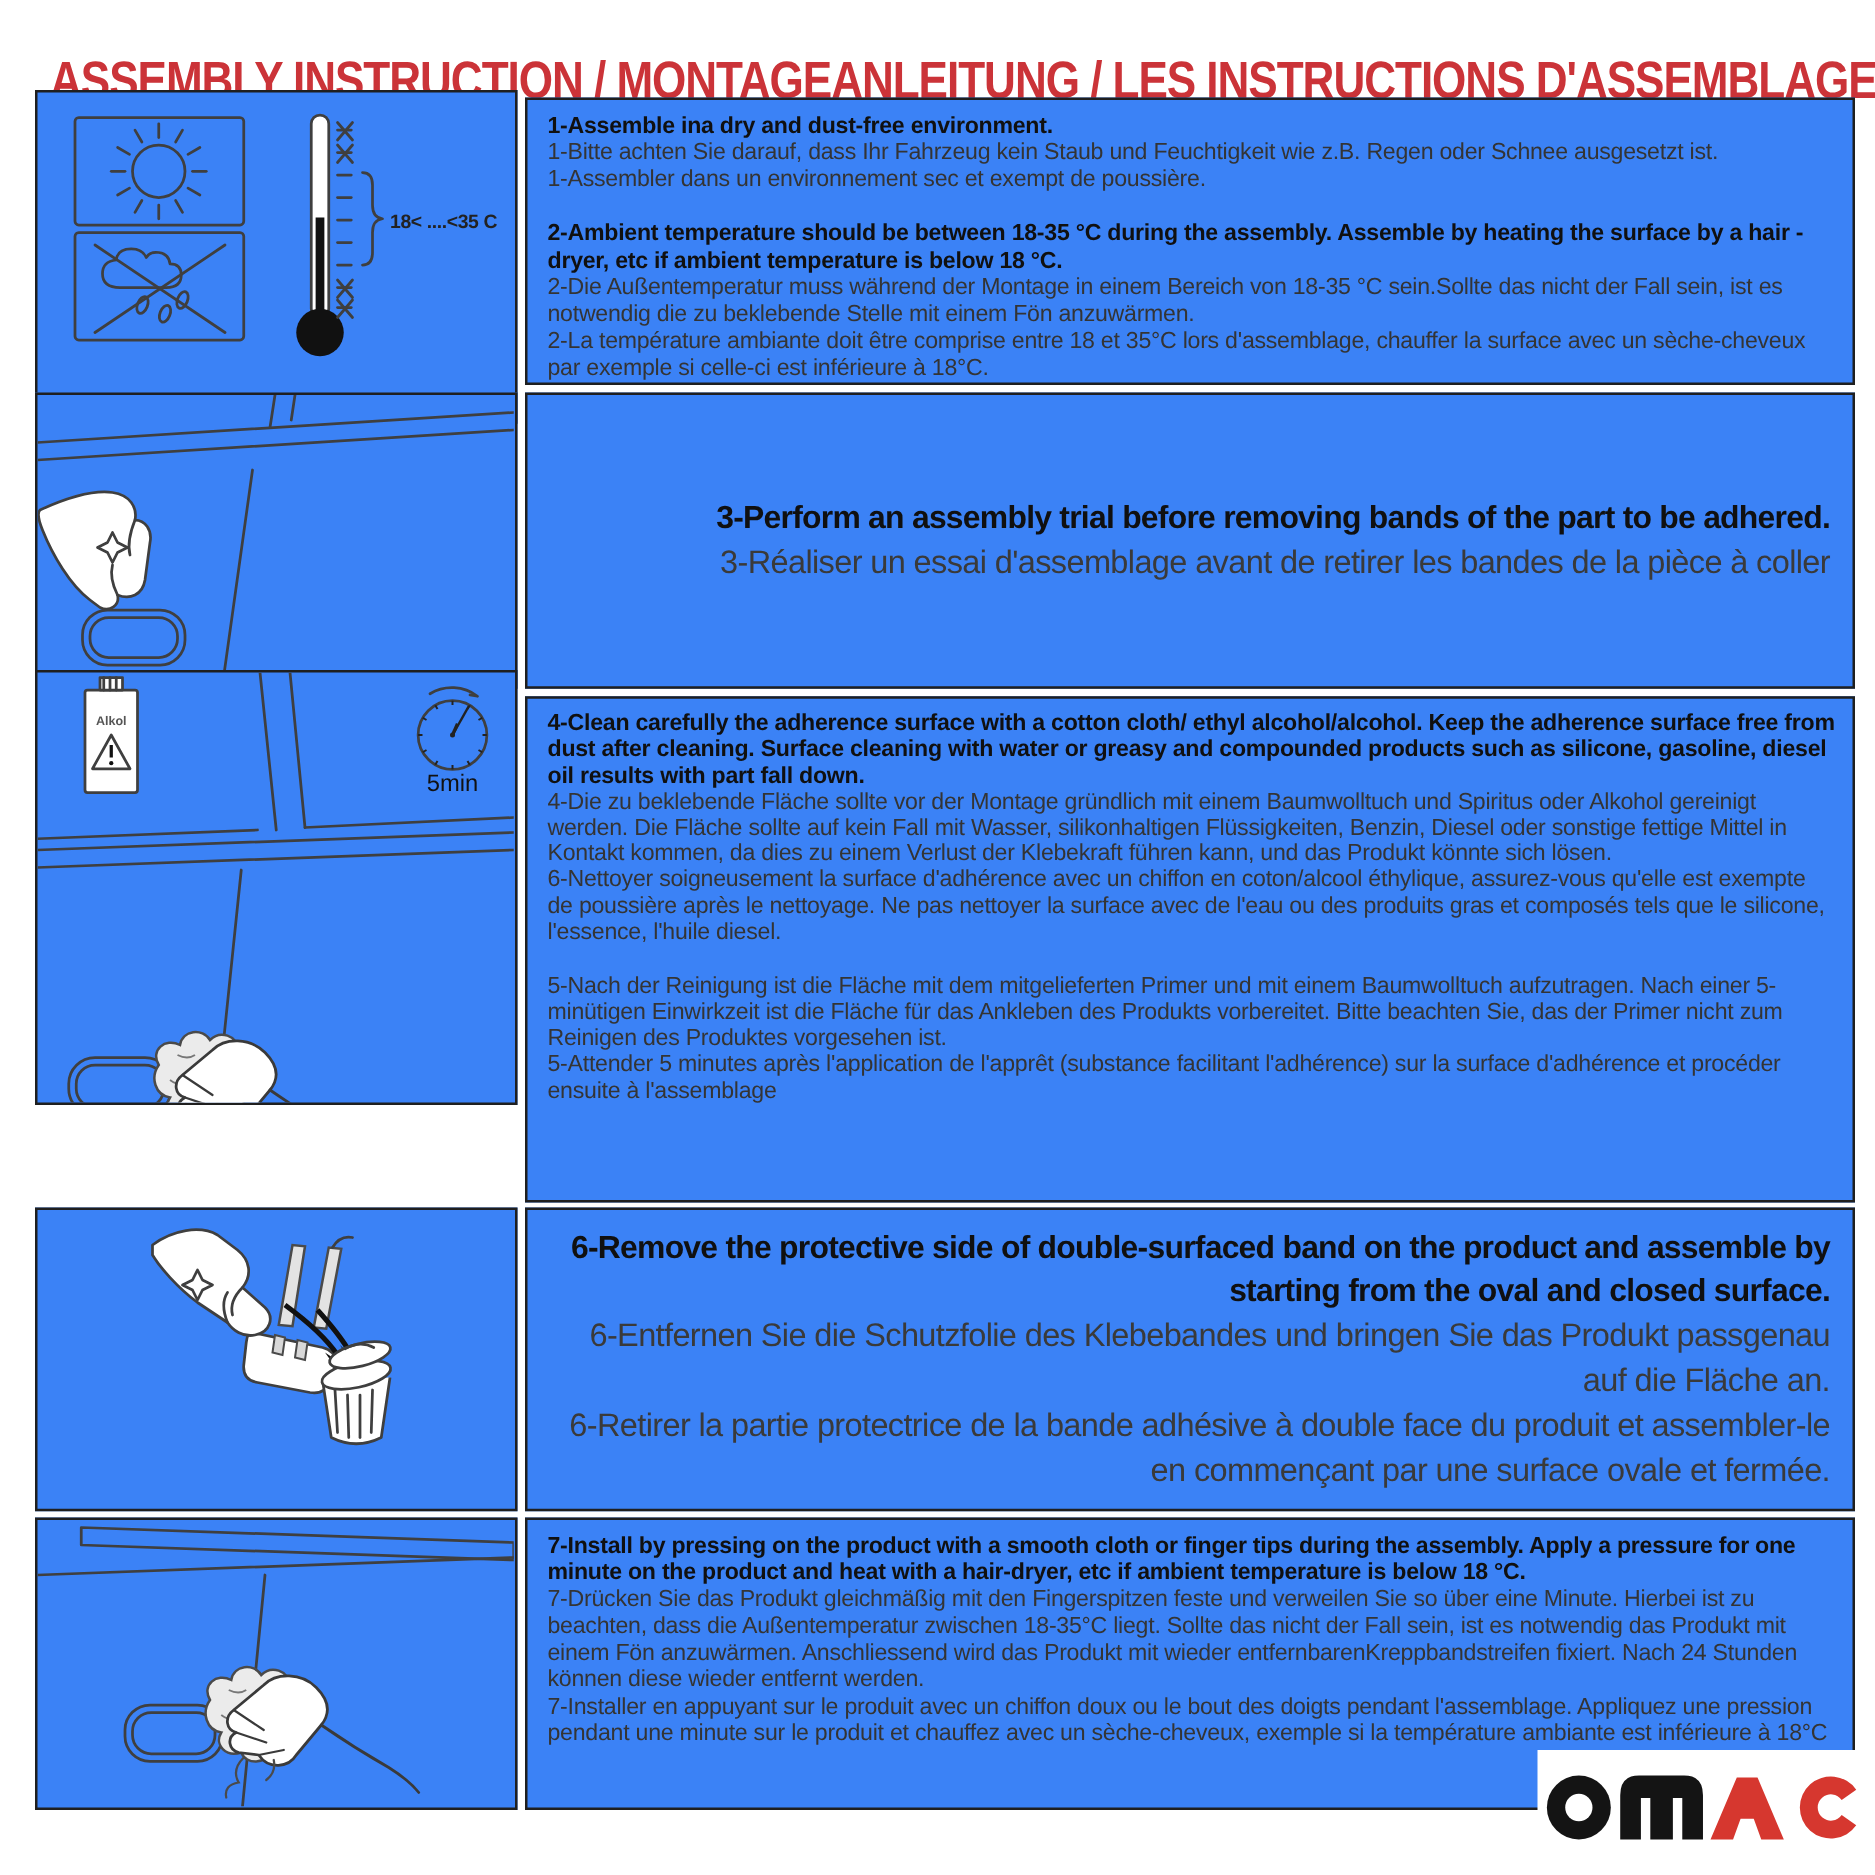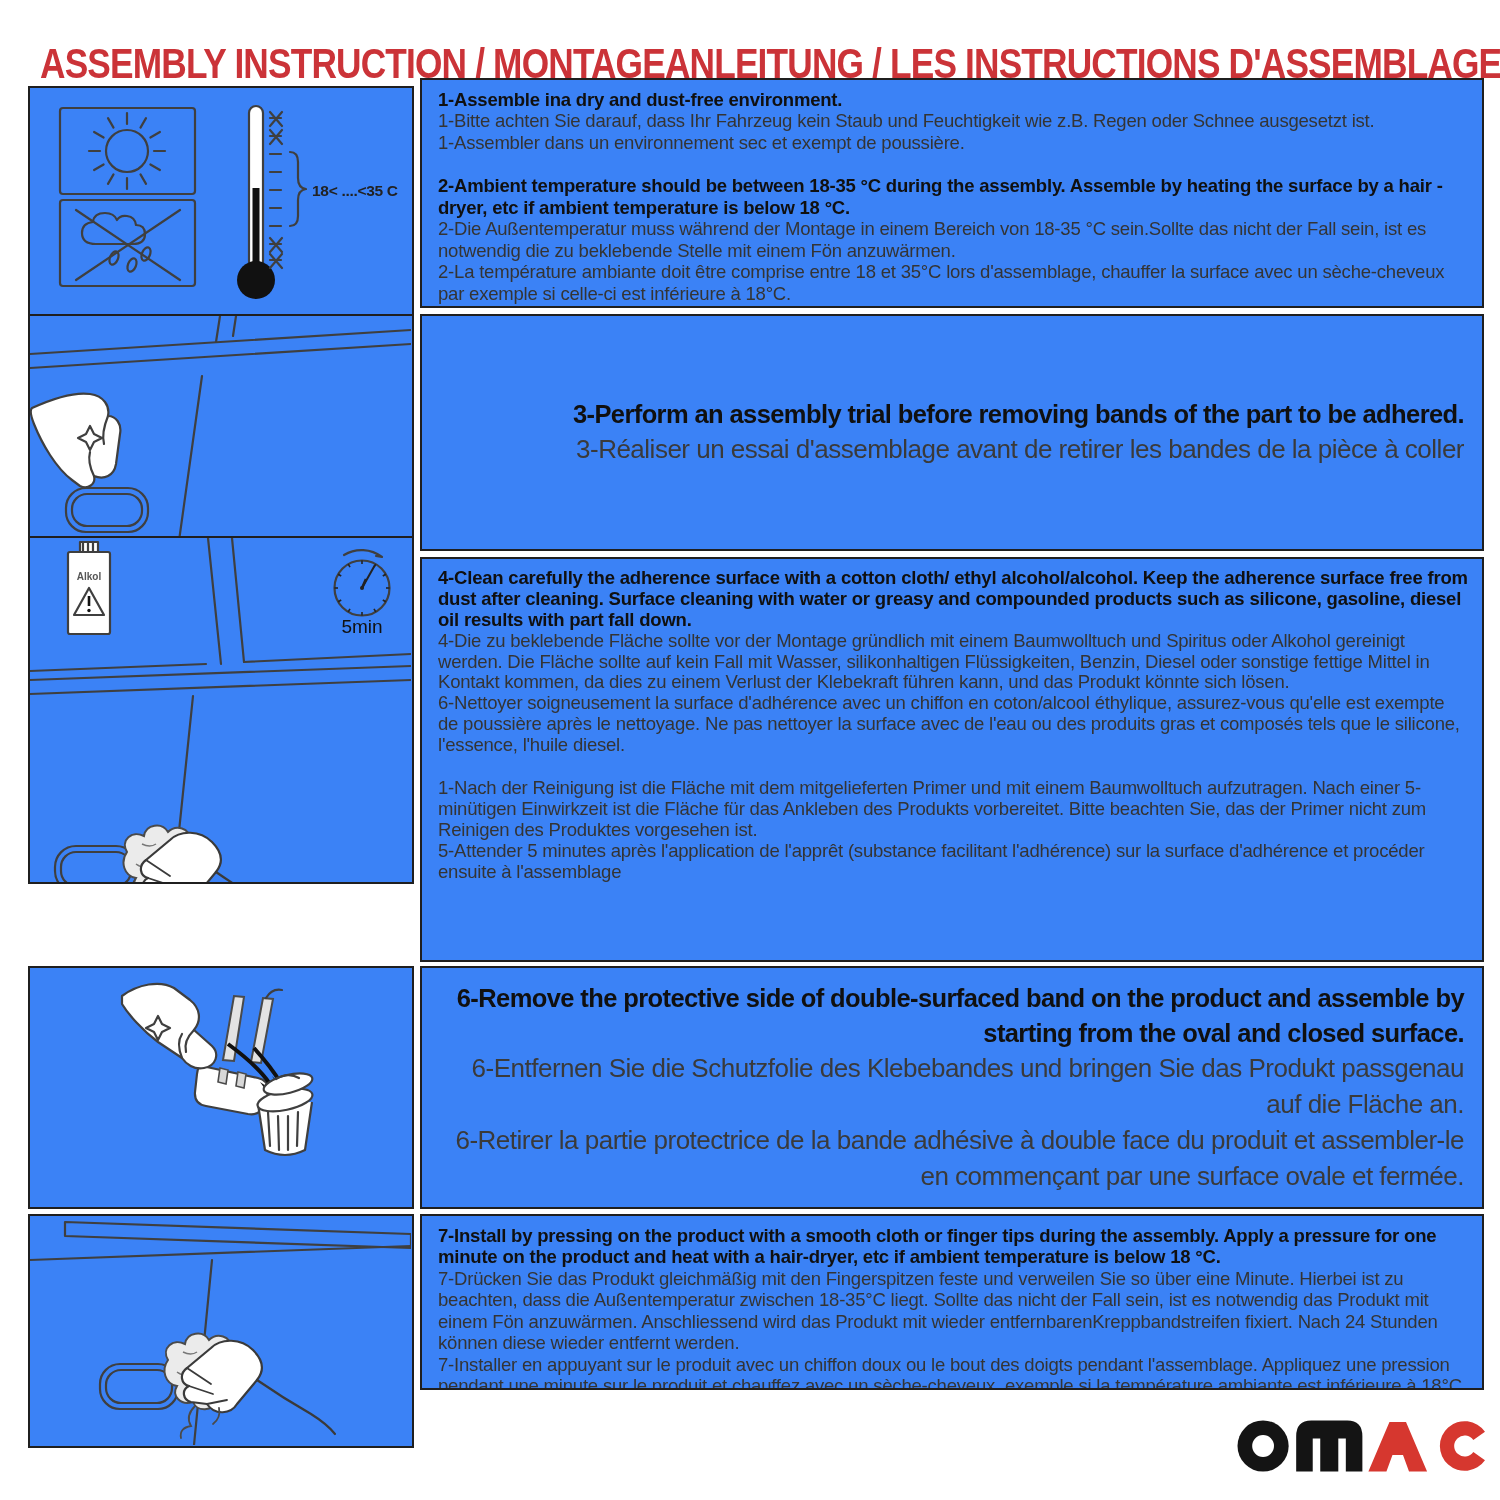--- a/index.html
+++ b/index.html
@@ -2,25 +2,25 @@
 <html><head>
 <meta charset="utf-8">
 <style>
   html,body{margin:0;padding:0;}
   body{width:1500px;height:1500px;background:#ffffff;font-family:"Liberation Sans",sans-serif;position:relative;overflow:hidden;}
   .title{position:absolute;top:12px;left:40px;font-size:42px;font-weight:800;letter-spacing:-1px;
          color:#cb3338;white-space:nowrap;transform:scaleX(0.84);transform-origin:left top;}
   .box{position:absolute;background:#3b82f6;border:2.5px solid #1f1f1f;box-sizing:border-box;overflow:hidden;}
   .lbox{left:28px;width:386px;}
   .rbox{left:420px;width:1064px;}
-  #r1l{top:86px;height:267px}   #r1r{top:78px;height:230px}
+  #r1l{top:72px;height:267px}   #r1r{top:78px;height:230px}
   #r2l{top:314px;height:237px}  #r2r{top:314px;height:237px}
   #r3l{top:536px;height:348px}  #r3r{top:557px;height:405px}
   #r4l{top:966px;height:243px}  #r4r{top:966px;height:243px}
-  #r5l{top:1214px;height:234px} #r5r{top:1214px;height:176px}
+  #r5l{top:1214px;height:234px} #r5r{top:1214px;height:234px}
   .small{padding:9px 14px 0 16px;}
   .small p{margin:0;font-size:18.5px;line-height:1.16;letter-spacing:-0.2px;color:#343434;}
   .small p.b{font-weight:bold;color:#101010;}
   .small.dense p{line-height:1.13;}
   .sp{height:22px;}
   .big{display:flex;flex-direction:column;justify-content:center;padding:0 18px 0 24px;}
   .big p{margin:0;font-size:26px;line-height:1.38;letter-spacing:-0.5px;color:#3a3a3a;text-align:right;}
   .big p.b{font-weight:bold;font-size:25.5px;letter-spacing:-0.6px;color:#101010;}
   .logo{position:absolute;left:1230px;top:1400px;width:262px;height:92px;background:#fff;
         display:flex;align-items:center;justify-content:flex-end;padding-right:4px;box-sizing:border-box;}
@@ -189,21 +189,21 @@
       <rect class="la" x="31" y="314" width="70" height="34" rx="15"></rect>
     </g>
     <use href="#clothHand" transform="translate(142,332)"></use>
   </svg>
 </div>
 <div class="box rbox small dense" id="r3r">
   <p class="b">4-Clean carefully the adherence surface with a cotton cloth/ ethyl alcohol/alcohol. Keep the adherence surface free from dust after cleaning. Surface cleaning with water or greasy and compounded products such as silicone, gasoline, diesel oil results with part fall down.</p>
   <p>4-Die zu beklebende Fläche sollte vor der Montage gründlich mit einem Baumwolltuch und Spiritus oder Alkohol gereinigt werden. Die Fläche sollte auf kein Fall mit Wasser, silikonhaltigen Flüssigkeiten, Benzin, Diesel oder sonstige fettige Mittel in Kontakt kommen, da dies zu einem Verlust der Klebekraft führen kann, und das Produkt könnte sich lösen.</p>
   <p>6-Nettoyer soigneusement la surface d'adhérence avec un chiffon en coton/alcool éthylique, assurez-vous qu'elle est exempte de poussière après le nettoyage. Ne pas nettoyer la surface avec de l'eau ou des produits gras et composés tels que le silicone, l'essence, l'huile diesel.</p>
   <div class="sp"></div>
-  <p>1-Nach der Reinigung ist die Fläche mit dem mitgelieferten Primer und mit einem Baumwolltuch aufzutragen. Nach einer 5-minütigen Einwirkzeit ist die Fläche für das Ankleben des Produkts vorbereitet. Bitte beachten Sie, das der Primer nicht zum Reinigen des Produktes vorgesehen ist.</p>
+  <p>5-Nach der Reinigung ist die Fläche mit dem mitgelieferten Primer und mit einem Baumwolltuch aufzutragen. Nach einer 5-minütigen Einwirkzeit ist die Fläche für das Ankleben des Produkts vorbereitet. Bitte beachten Sie, das der Primer nicht zum Reinigen des Produktes vorgesehen ist.</p>
   <p>5-Attender 5 minutes après l'application de l'apprêt (substance facilitant l'adhérence) sur la surface d'adhérence et procéder ensuite à l'assemblage</p>
 </div>
 
 <div class="box lbox" id="r4l">
   <svg width="381" height="238" viewBox="0 0 381 238">
     <g>
       <polygon points="193,92 204,28 214,29 204,93" fill="#e3e3e3" stroke="#4a4a4a" stroke-width="2"></polygon>
       <polygon points="221,94 233,30 243,31 231,95" fill="#e3e3e3" stroke="#4a4a4a" stroke-width="2"></polygon>
       <path class="la" d="M236,30 q6,-10 16,-8"></path>
     </g>

